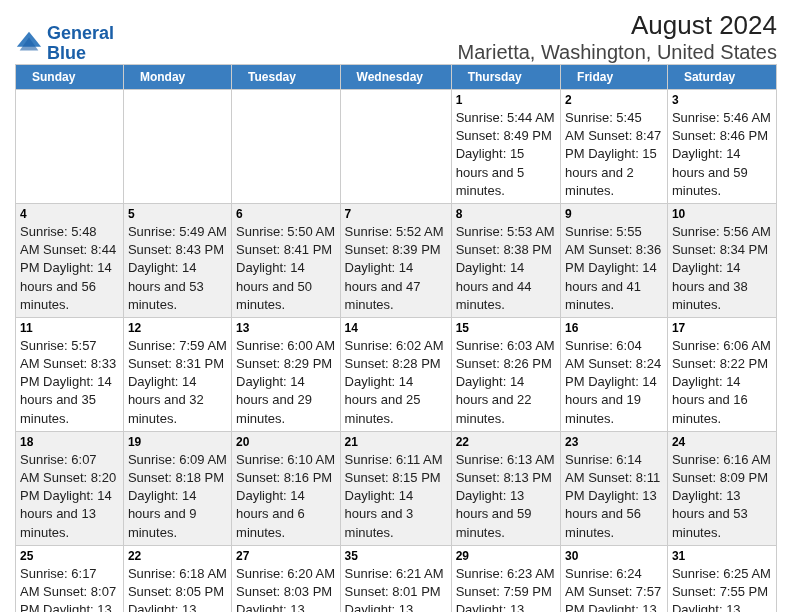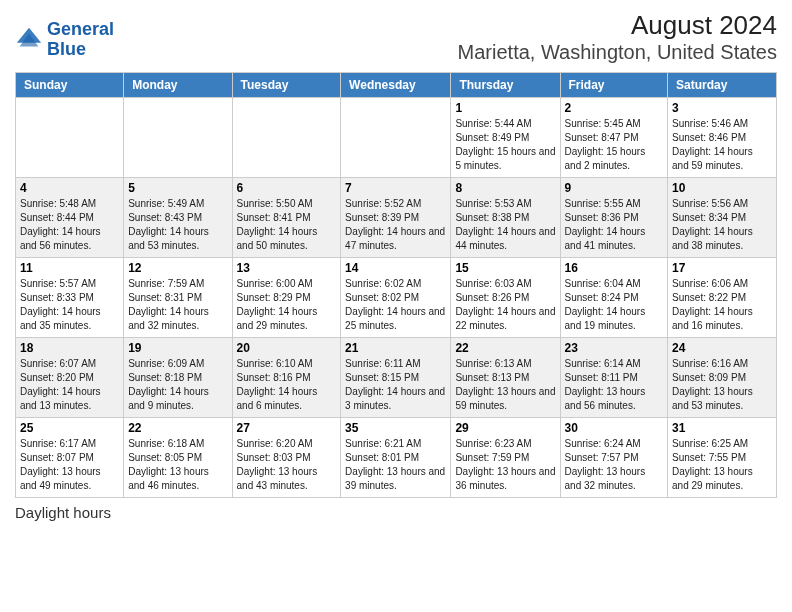--- a/index.html
+++ b/index.html
@@ -6,22 +6,22 @@
     body {
       font-family: Arial, sans-serif;
       background: #fff;
       width: 792px;
       min-height: 612px;
       padding: 10px 15px;
     }
     .header-area {
       display: flex;
       justify-content: space-between;
-      align-items: center;
-      margin-bottom: 8px;
+      align-items: flex-end;
+      margin-bottom: 0;
       gap: 12px;
     }
     .logo {
       display: flex;
       align-items: center;
       margin-top: 5px;
     }
     .logo-text {
       font-size: 18px;
       font-weight: bold;
@@ -51,21 +51,21 @@
     .calendar {
       width: 100%;
       border-collapse: collapse;
       font-size: 10.5px;
     }
     .calendar th {
       background: #3a7ec0;
       color: #fff;
       font-weight: bold;
       font-size: 12px;
-      padding: 5px 8px;
+      padding: 5px 16px;
       text-align: left;
       border: 1px solid #ccc;
     }
     .calendar td {
       border: 1px solid #ccc;
       vertical-align: top;
       padding: 3px 4px;
       width: 113px;
       min-height: 80px;
       height: 80px;
@@ -80,21 +80,21 @@
     .calendar thead tr th {
       background: #3a7ec0;
     }
     .day-num {
       font-weight: bold;
       font-size: 12px;
       margin-bottom: 2px;
       display: block;
     }
     .day-info {
-      font-size: 10px;
+      font-size: 13px;
       line-height: 1.4;
       color: #222;
     }
     .empty-cell {
       background: #fff !important;
     }
     .footer-note {
       margin-top: 6px;
       font-size: 15px;
       color: #333;
@@ -218,21 +218,21 @@
         </td>
         <td>
           <span class="day-num">13</span>
           <div class="day-info">Sunrise: 6:00 AM
 Sunset: 8:29 PM
 Daylight: 14 hours and 29 minutes.</div>
         </td>
         <td>
           <span class="day-num">14</span>
           <div class="day-info">Sunrise: 6:02 AM
-Sunset: 8:02 PM
+Sunset: 8:28 PM
 Daylight: 14 hours and 25 minutes.</div>
         </td>
         <td>
           <span class="day-num">15</span>
           <div class="day-info">Sunrise: 6:03 AM
 Sunset: 8:26 PM
 Daylight: 14 hours and 22 minutes.</div>
         </td>
         <td>
           <span class="day-num">16</span>

